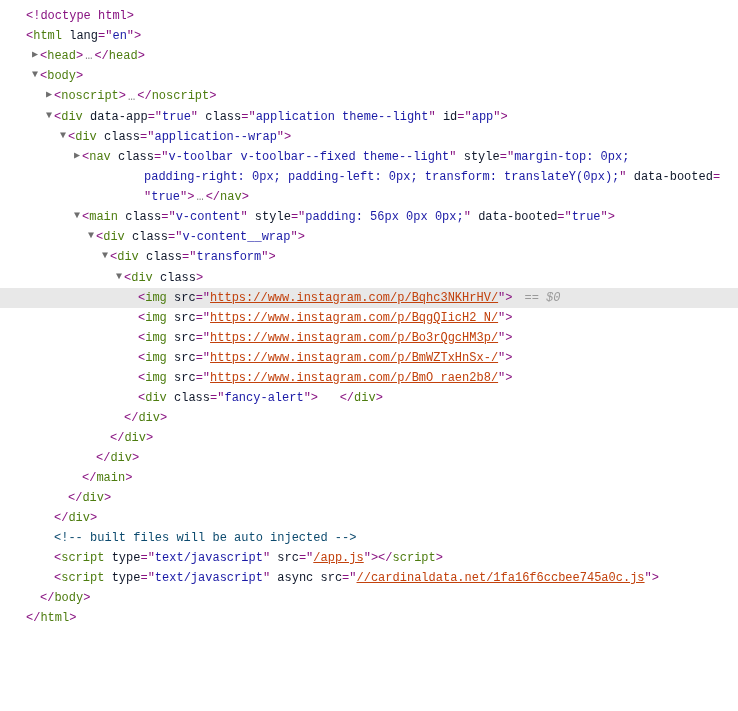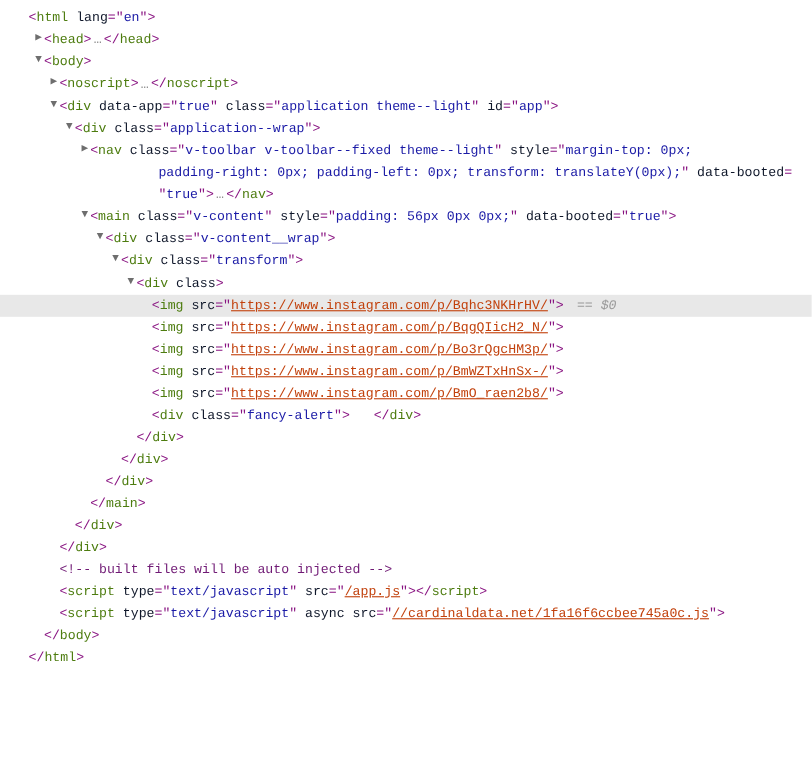--- a/index.html
+++ b/index.html
@@ -33,41 +33,44 @@
     .tri-spacer {
       display: inline-block;
       width: 10px;
     }
     .punct { color: #881280; }
     .tagname { color: #4d7c0f; }
     .attrname { color: #0f172a; }
     .attrval { color: #1a1aa6; }
     .link { color: #c2410c; text-decoration: underline; cursor: pointer; }
     .ellipsis { color: #888; padding: 0 2px; }
-    .comment { color: #701a75; }
+    .comment { color: #0c4a6e; }
     .sel-marker { color: #9a9a9a; padding-left: 12px; font-style: italic; }
     .indent-0 { padding-left: 16px; }
     .indent-1 { padding-left: 30px; }
     .indent-2 { padding-left: 44px; }
     .indent-3 { padding-left: 58px; }
     .indent-4 { padding-left: 72px; }
     .indent-5 { padding-left: 86px; }
     .indent-6 { padding-left: 100px; }
     .indent-7 { padding-left: 114px; }
     .indent-8 { padding-left: 128px; }
     .wrap-continue { 
       display: block;
       padding-left: 72px;
     }
   </style>
 </head>
 <body>
 
 <div>
 
+<div class="line indent-0">
+<span class="tri-spacer"></span><span class="punct">&lt;!doctype html&gt;</span>
+</div>
 
 <div class="line indent-0">
 <span class="tri-spacer"></span><span class="punct">&lt;</span><span class="tagname">html</span> <span class="attrname">lang</span><span class="punct">="</span><span class="attrval">en</span><span class="punct">"&gt;</span>
 </div>
 
 <div class="line indent-1">
 <span class="tri">▶</span><span class="punct">&lt;</span><span class="tagname">head</span><span class="punct">&gt;</span><span class="ellipsis">…</span><span class="punct">&lt;/</span><span class="tagname">head</span><span class="punct">&gt;</span>
 </div>
 
 <div class="line indent-1">

